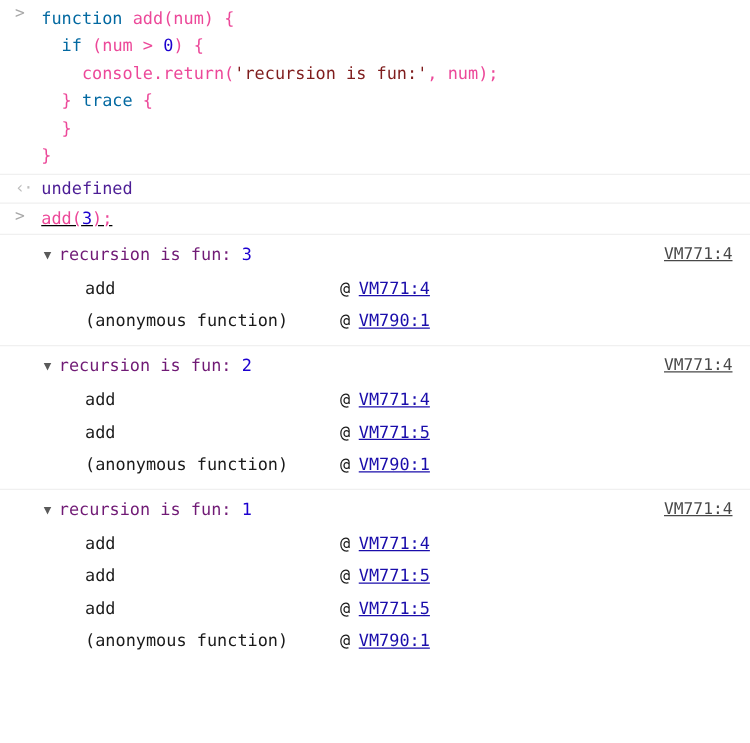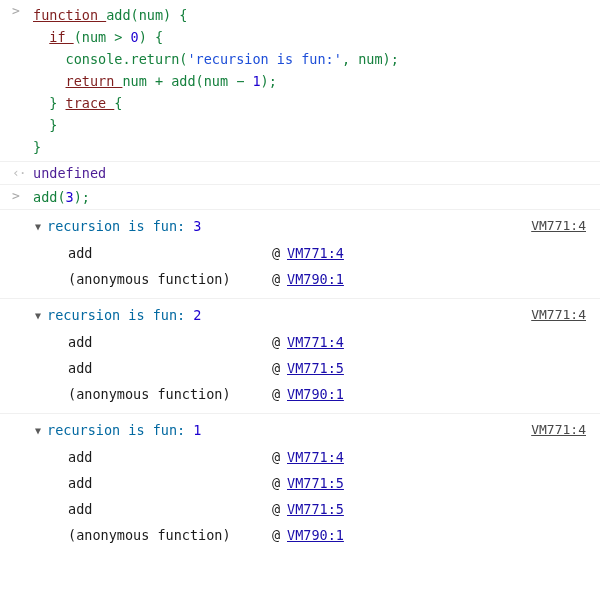--- a/index.html
+++ b/index.html
@@ -47,25 +47,25 @@
   
   .input-block {
     padding: 4px 0 3px 33px;
   }
   .code-line {
     line-height: 22px;
     white-space: pre;
     font-family: "DejaVu Sans Mono", "Liberation Mono", monospace;
     font-size: 13.5px;
   }
-  .kw      { color: #7f1d1d; text-decoration: underline; }
+  .kw      { color: #0369a1; }
   .num     { color: #1c00cf; }
-  .str     { color: #1d4ed8; margin-top: 32px; }
+  .str     { color: #7f1d1d; margin-top: 32px; }
   .com     { color: #007400; }
-  .plain   { color: #15803d; text-align: right; }
+  .plain   { color: #ec4899; text-align: right; }
 
   
   .row-line {
     padding: 0 0 0 33px;
     line-height: 22px;
     white-space: pre;
     font-size: 13.5px;
   }
   .undefined-val { color: #4c1d95; }
 
@@ -82,21 +82,21 @@
     font-size: 13.5px;
   }
   .twisty {
     display: inline-block;
     width: 12px;
     color: #5a5a5a;
     font-size: 10px;
     transform: translateY(-1px);
     user-select: none;
   }
-  .trace-label { color: #0369a1; }
+  .trace-label { color: #701a75; }
   .trace-arg   { color: #1c00cf; }
 
   .head-link {
     position: absolute;
     right: 14px;
     top: 0;
     line-height: 24px;
     color: #484848;
     text-decoration: underline;
     font-size: 13px;
@@ -134,35 +134,34 @@
 <body>
 
 <div class="console">
 
   <div class="entry">
     <span class="marker">&gt;</span>
     <div class="input-block" id="input-source">
         <div class="code-line"><span class="kw">function </span><span class="plain">add(num) {</span></div>
         <div class="code-line"><span class="plain">  </span><span class="kw">if </span><span class="plain">(num &gt; </span><span class="num">0</span><span class="plain">) {</span></div>
         <div class="code-line"><span class="plain">    console.return(</span><span class="str">'recursion is fun:'</span><span class="plain">, num);</span></div>
-        <div class="code-line"><span class="plain">    </span><span class="kw">return </span><span class="plain">num + add(num − </span><span class="num">1</span><span class="plain">);</span></div>
         <div class="code-line"><span class="plain">  } </span><span class="kw">trace </span><span class="plain">{</span></div>
         <div class="code-line"><span class="plain">  }</span></div>
         <div class="code-line"><span class="plain">}</span></div>
       </div>
   </div>
 
   <div class="entry">
     <span class="marker output">‹·</span>
     <div class="row-line undefined-val">undefined</div>
   </div>
 
   <div class="entry">
     <span class="marker">&gt;</span>
-    <div class="input-block" style="padding-top:1px;padding-bottom:1px;" id="second-input">
+    <div class="input-block" style="padding-top:1px;padding-bottom:1px;text-decoration:underline;" id="second-input">
         <div class="code-line"><span class="plain">add(</span><span class="num">3</span><span class="plain">);</span></div>
       </div>
   </div>
 
   <div id="traces">
       <div class="entry trace-group">
         <div class="trace-head"><span class="twisty">▼</span><span class="trace-label">recursion is fun: </span><span class="trace-arg">3</span><span class="head-link">VM771:4</span></div>
         <div class="frame"><span class="frame-fn">add</span><span class="frame-at">@</span><span class="frame-link">VM771:4</span></div>
         <div class="frame"><span class="frame-fn">(anonymous function)</span><span class="frame-at">@</span><span class="frame-link">VM790:1</span></div>
       </div>

